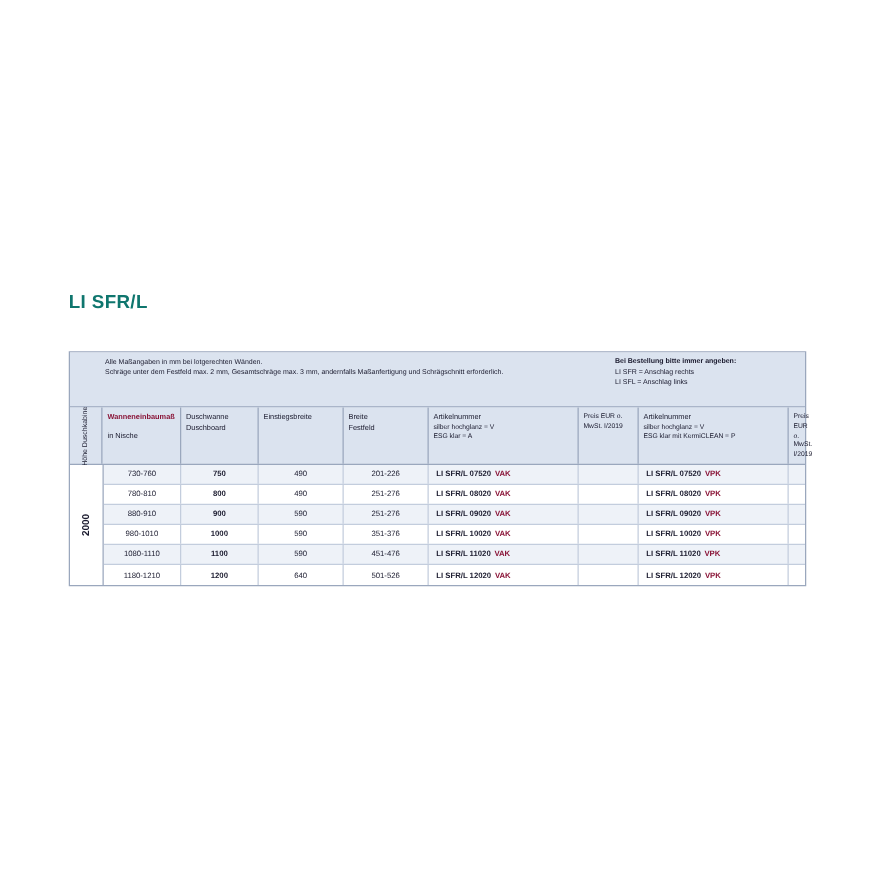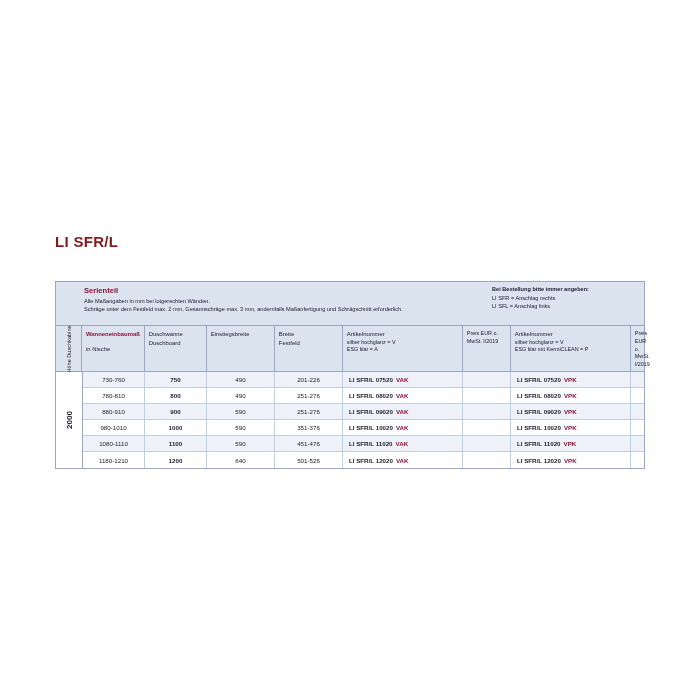--- a/index.html
+++ b/index.html
@@ -23,21 +23,21 @@
     height: 700px;
   }
 
   .title {
     position: absolute;
     left: 55px;
     top: 233px;
     font-size: 15px;
     font-weight: bold;
     letter-spacing: 0.3px;
-    color: #7f1d1d;
+    color: #0f766e;
   }
 
   .sheet {
     position: absolute;
     left: 55px;
     top: 281px;
     width: 590px;
     border: 1px solid #9aa7bd;
     box-sizing: border-box;
     background: #ffffff;
@@ -178,21 +178,20 @@
 <body>
 
 <div class="page">
 
   <div class="title">LI SFR/L</div>
 
   <div class="sheet">
 
     <div class="notes">
       <div class="notes-left">
-        <div class="notes-title">Serienteil</div>
         <div class="notes-line">Alle Maßangaben in mm bei lotgerechten Wänden.</div>
         <div class="notes-line">Schräge unter dem Festfeld max. 2 mm, Gesamtschräge max. 3 mm, andernfalls Maßanfertigung und Schrägschnitt erforderlich.</div>
       </div>
       <div class="notes-right">
         <div class="notes-head">Bei Bestellung bitte immer angeben:</div>
         <div class="notes-line">LI SFR = Anschlag rechts</div>
         <div class="notes-line">LI SFL = Anschlag links</div>
       </div>
     </div>
 

